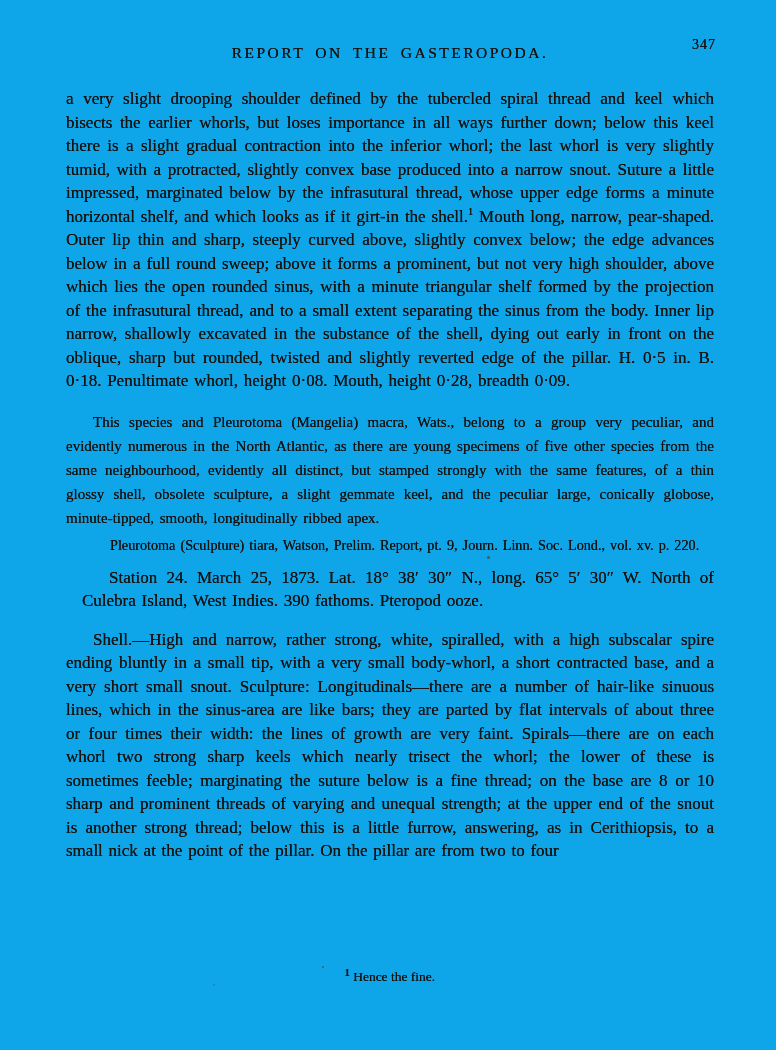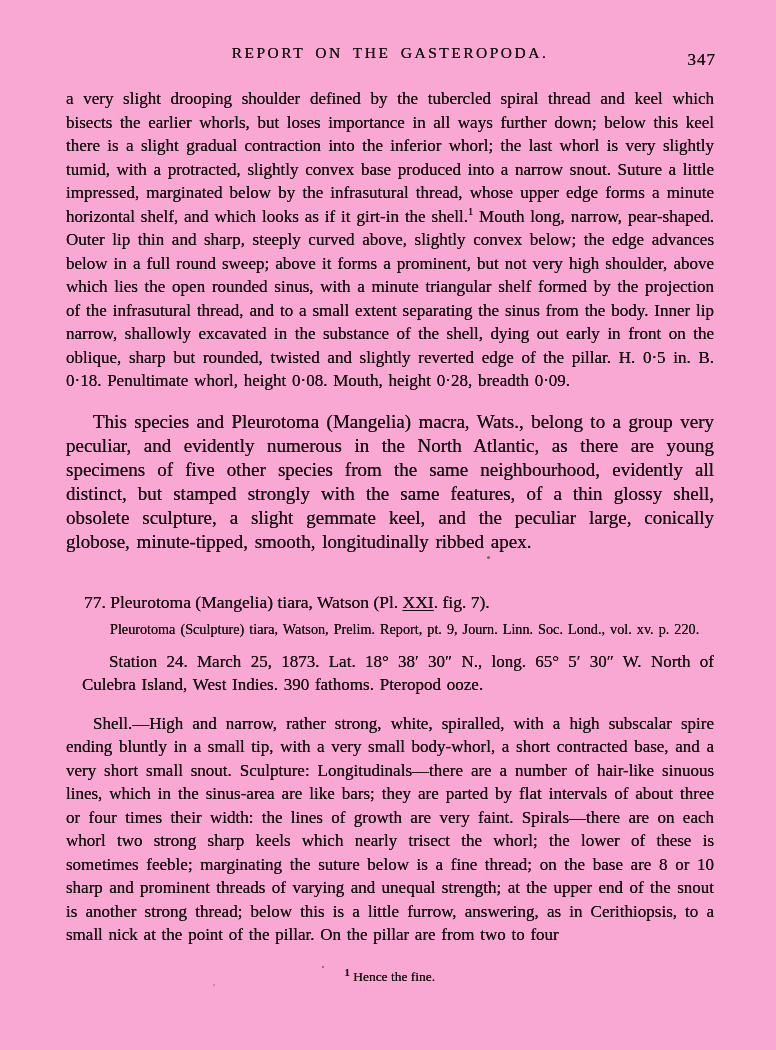--- a/index.html
+++ b/index.html
@@ -4,46 +4,46 @@
 <style>
   html,body{margin:0;padding:0;}
   body{
     width:776px;height:1050px;
     background:#e9e7e2;
     font-family:"Liberation Serif", serif;
   }
   .page{
     position:relative;
     width:776px;height:1050px;
-    background:#f9a8d4;
+    background:#0ea5e9;
     color:#161412;
     overflow:hidden;
     text-shadow:0 0 0.45px currentColor; 
   }
   .running-head{
     position:absolute;top:44px;left:66px;width:648px;
     text-align:center;
     font-size:15.5px;letter-spacing:2.5px;word-spacing:4px;
   }
   .page-num{
-    position:absolute;top:50px;right:60px;
-    font-size:17px;letter-spacing:1px;
+    position:absolute;top:37px;right:60px;
+    font-size:14px;letter-spacing:1px;
   }
   .main-col{
     position:absolute;top:87px;left:66px;width:648px;
   }
   p{margin:0;}
   .body-text{
     font-size:17px;line-height:23.5px;
     text-align:justify;word-spacing:1.5px;
   }
   .no-indent{text-indent:0;}
   .indent{text-indent:27px;}
   .small-text{
-    font-size:19px;line-height:24px;
+    font-size:15px;line-height:24px;
     text-align:justify;text-indent:27px;word-spacing:2px;
     margin-top:17px;
   }
   .species-heading{
     margin-top:36px;
     padding-left:18px;
     font-size:17.5px;line-height:24px;
   }
   .species-citation{
     margin-top:5px;
@@ -78,21 +78,20 @@
 
   <div class="running-head">REPORT ON THE GASTEROPODA.</div>
   <div class="page-num">347</div>
 
   <div class="main-col">
 
     <p class="body-text no-indent"><span>a very slight drooping shoulder defined by the tubercled spiral thread and keel which bisects the earlier whorls, but loses importance in all ways further down; below this keel there is a slight gradual contraction into the inferior whorl; the last whorl is very slightly tumid, with a protracted, slightly convex base produced into a narrow snout.  </span><span class="i">Suture</span><span> a little impressed, marginated below by the infrasutural thread, whose upper edge forms a minute horizontal shelf, and which looks as if it girt-in the shell.</span><sup class="fn">1</sup><span>  </span><span class="i">Mouth</span><span> long, narrow, pear-shaped.  </span><span class="i">Outer lip</span><span> thin and sharp, steeply curved above, slightly convex below; the edge advances below in a full round sweep; above it forms a prominent, but not very high shoulder, above which lies the open rounded sinus, with a minute triangular shelf formed by the projection of the infrasutural thread, and to a small extent separating the sinus from the body.  </span><span class="i">Inner lip</span><span> narrow, shallowly excavated in the substance of the shell, dying out early in front on the oblique, sharp but rounded, twisted and slightly reverted edge of the pillar.  H. 0·5 in.  B. 0·18.  Penultimate whorl, height 0·08.  Mouth, height 0·28, breadth 0·09.</span></p>
 
     <p class="small-text"><span>This species and </span><span class="i">Pleurotoma</span><span> (</span><span class="i">Mangelia</span><span>) </span><span class="i">macra</span><span>, Wats., belong to a group very peculiar, and evidently numerous in the North Atlantic, as there are young specimens of five other species from the same neighbourhood, evidently all distinct, but stamped strongly with the same features, of a thin glossy shell, obsolete sculpture, a slight gemmate keel, and the peculiar large, conically globose, minute-tipped, smooth, longitudinally ribbed apex.</span></p>
 
-    <p class="species-heading"><span>77. </span><span class="i">Pleurotoma</span><span> (</span><span class="i">Mangelia</span><span>) </span><span class="i">tiara</span><span>, Watson (Pl. </span><span class="u">XXI</span><span>. fig. 7).</span></p>
 
     <p class="species-citation"><span class="i">Pleurotoma (Sculpture) tiara</span><span>, Watson, Prelim. Report, pt. 9, Journ. Linn. Soc. Lond., vol. xv. p. 220.</span></p>
 
     <div class="stations">
       <p class="body-text indent">Station 24.  March 25, 1873.  Lat. 18° 38′ 30″ N., long. 65° 5′ 30″ W.  North of Culebra Island, West Indies.  390 fathoms.  Pteropod ooze.</p>
     </div>
 
     <p class="body-text indent shell-para"><span class="i">Shell.</span><span>—High and narrow, rather strong, white, spiralled, with a high subscalar spire ending bluntly in a small tip, with a very small body-whorl, a short contracted base, and a very short small snout.  </span><span class="i">Sculpture:</span><span> Longitudinals—there are a number of hair-like sinuous lines, which in the sinus-area are like bars; they are parted by flat intervals of about three or four times their width: the lines of growth are very faint.  Spirals—there are on each whorl two strong sharp keels which nearly trisect the whorl; the lower of these is sometimes feeble; marginating the suture below is a fine thread; on the base are 8 or 10 sharp and prominent threads of varying and unequal strength; at the upper end of the snout is another strong thread; below this is a little furrow, answering, as in </span><span class="i">Cerithiopsis</span><span>, to a small nick at the point of the pillar.  On the pillar are from two to four</span></p>
 
   </div>

